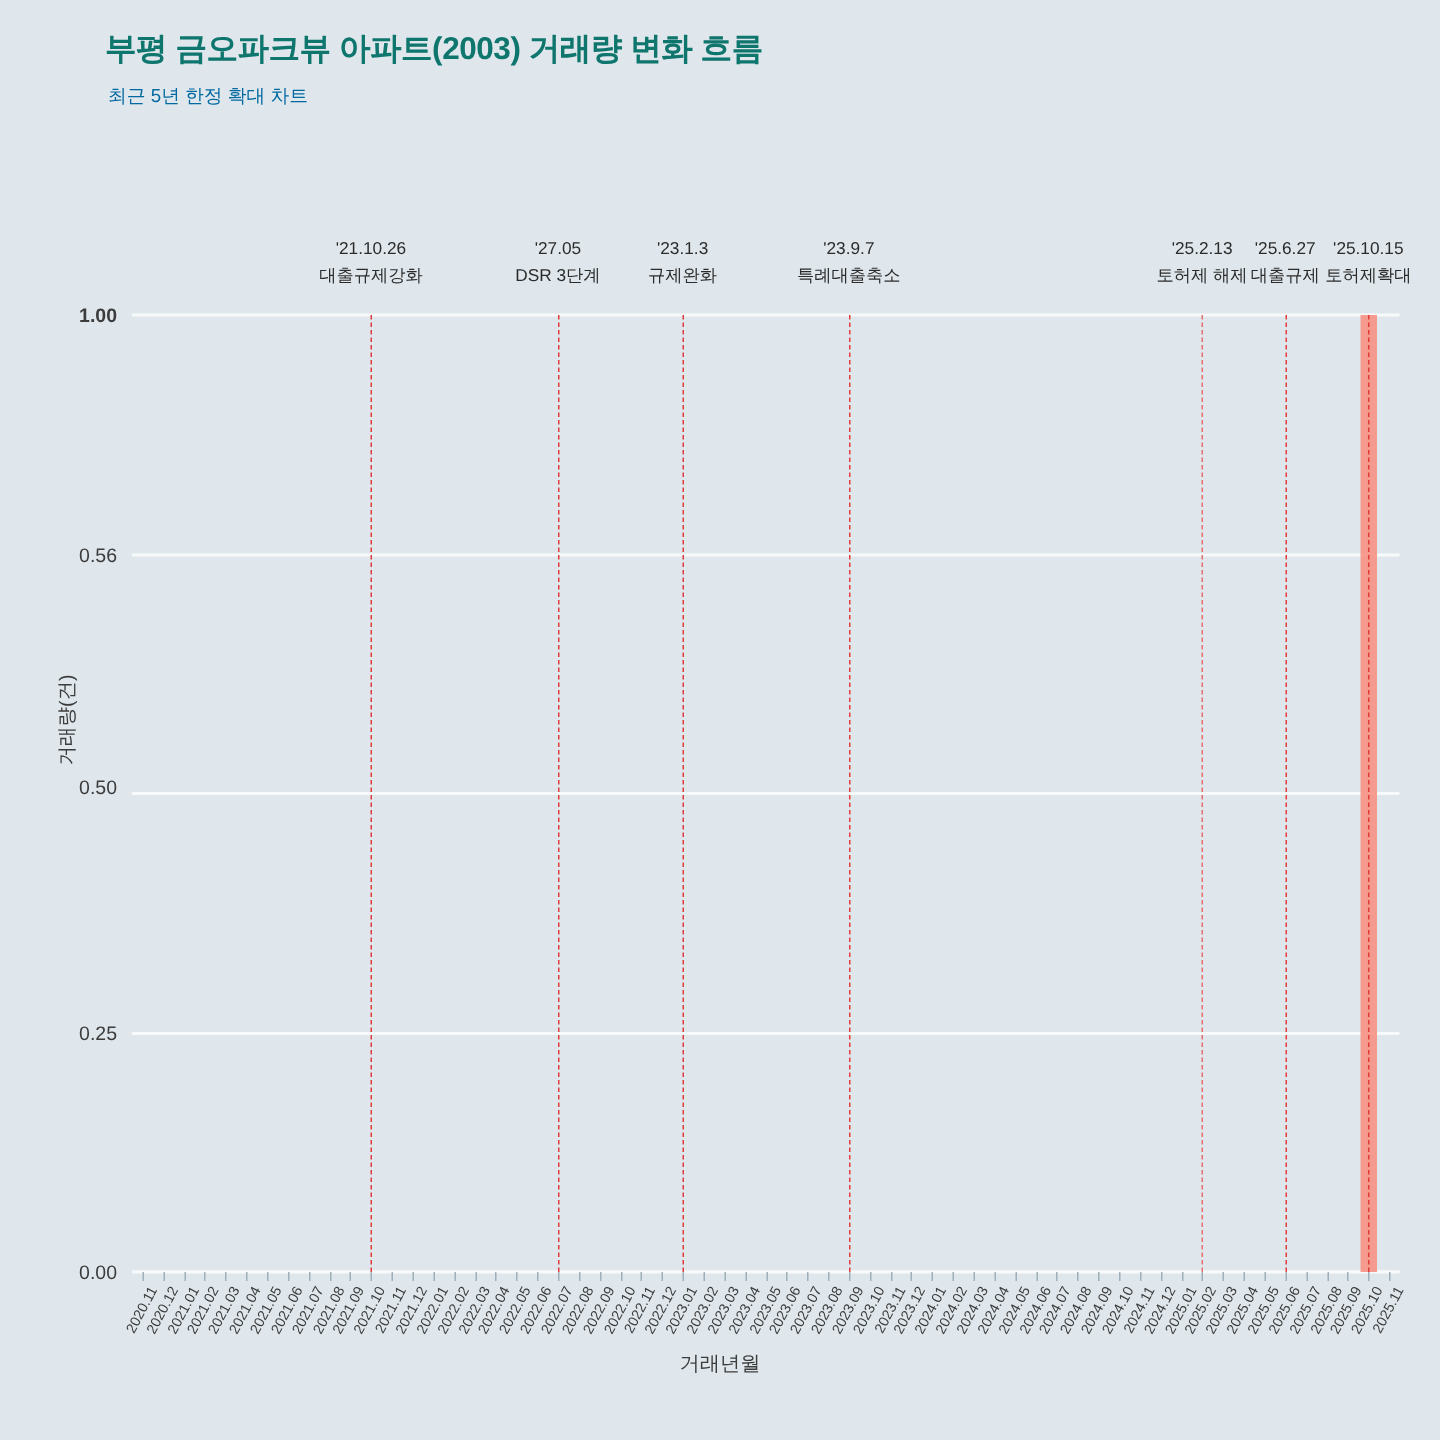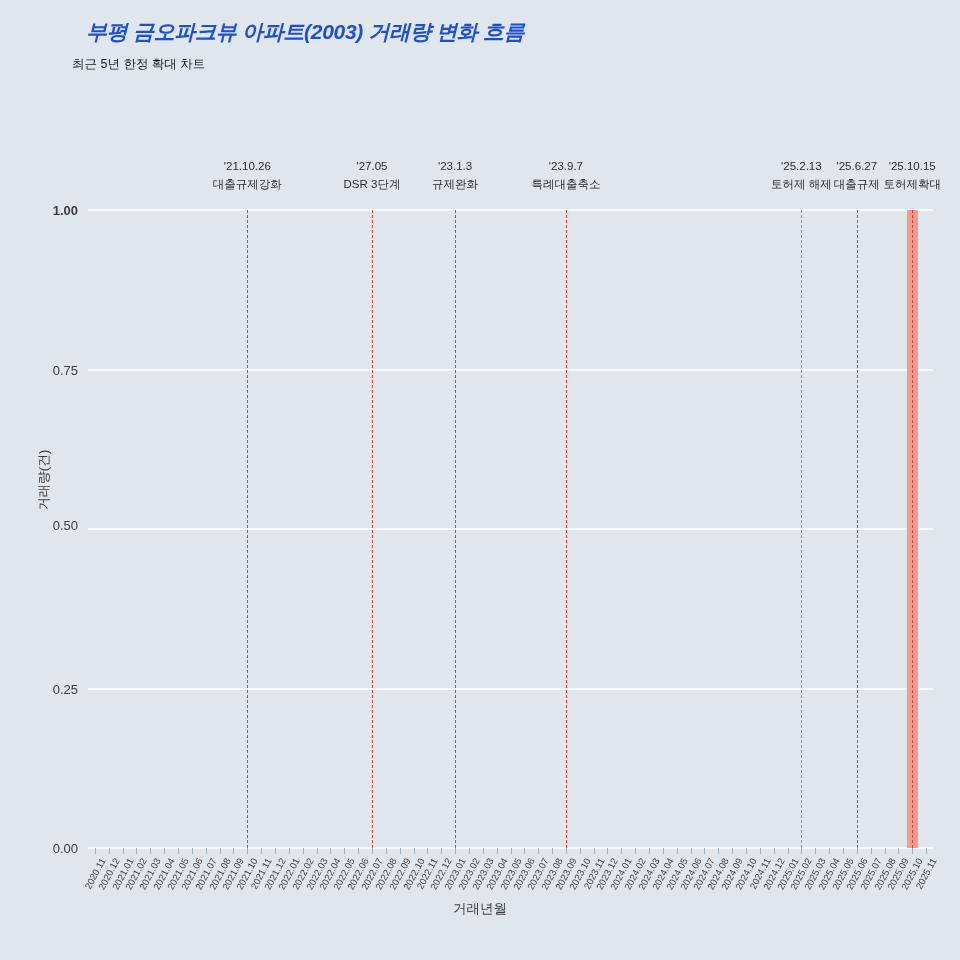--- a/index.html
+++ b/index.html
@@ -16,35 +16,34 @@
     position: relative;
   }
   #chart-root {
     position: absolute;
     left: 0; top: 0;
     width: 960px;
     height: 960px;
   }
   .title {
     position: absolute;
-    left: 86px;
+    left: 70px;
     top: 18px;
     font-size: 21px;
     font-weight: bold;
-    color: #1d4ed8;
+    color: #0f766e;
     letter-spacing: -0.3px;
     white-space: nowrap;
-    font-style: italic;
   }
   .subtitle {
     position: absolute;
     left: 72px;
     top: 56px;
     font-size: 12.5px;
-    color: #0f172a;
+    color: #0369a1;
     white-space: nowrap;
   }
   .legend {
     position: absolute;
     left: 0;
     top: 96px;
     width: 960px;
     display: flex;
     justify-content: center;
     align-items: center;
@@ -203,21 +202,21 @@
     <div class="plot-bg"></div>
 
     <div class="axis-bottom"></div>
   <div class="gridline" style="top: 637px;"></div>
       <div class="ytick-label" style="top: 638px;">0.00</div>
       <div class="gridline" style="top: 477.5px;"></div>
       <div class="ytick-label" style="top: 478.5px;">0.25</div>
       <div class="gridline" style="top: 318px;"></div>
       <div class="ytick-label" style="top: 315px;">0.50</div>
       <div class="gridline" style="top: 158.5px;"></div>
-      <div class="ytick-label" style="top: 159.5px;">0.75</div>
+      <div class="ytick-label" style="top: 159.5px;">0.56</div>
       <div class="gridline" style="top: -1px;"></div>
       <div class="ytick-label" style="top: 0px; font-weight: bold;">1.00</div>
       <div class="bar" style="left: 818.819px; width: 10.8049px; height: 638px; background: rgb(246, 150, 137);"></div>
       <div class="event-line" style="left: 159.303px;"></div>
       <div class="event-line" style="left: 283.975px;"></div>
       <div class="event-line" style="left: 367.09px;"></div>
       <div class="event-line" style="left: 477.91px;"></div>
       <div class="event-line thin" style="left: 713.402px;"></div>
       <div class="event-line" style="left: 768.811px;"></div>
       <div class="event-line" style="left: 824.221px;"></div>

